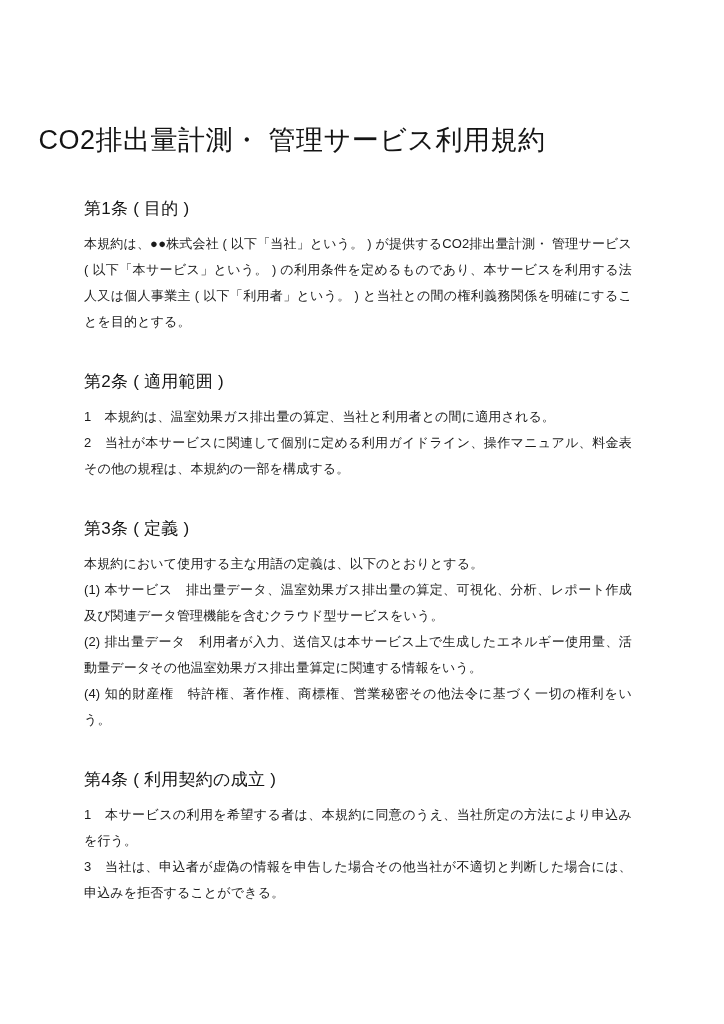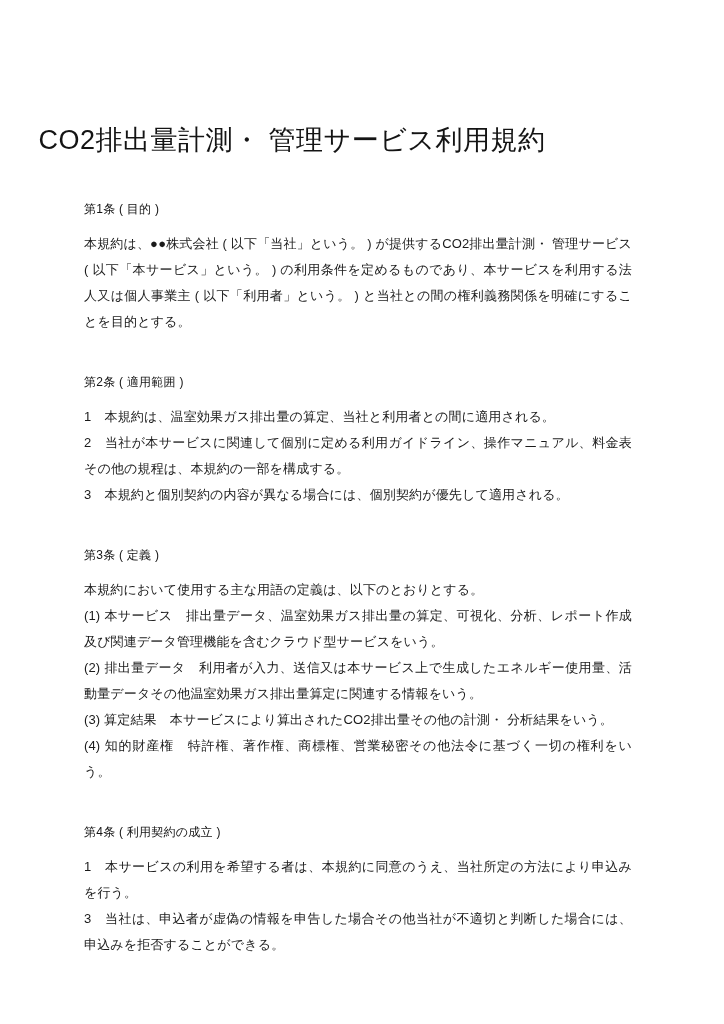--- a/index.html
+++ b/index.html
@@ -50,21 +50,21 @@
   }
 
   .article {
     margin: 0 0 34px 0;
   }
   .article:last-child {
     margin-bottom: 0;
   }
 
   .article-heading {
-    font-size: 12px;
+    font-size: 17px;
     line-height: 26px;
     font-weight: 400;
     color: #141414;
     letter-spacing: 0.25px;
     margin: 0 0 9px 0;
     white-space: nowrap;
   }
 
   .para {
     font-size: 13px;
@@ -105,28 +105,26 @@
   <div class="body-wrap">
 
   <section class="article">
         <h2 class="article-heading">第1条 ( 目的 )</h2>
         <p class="para">本規約は、●●株式会社 ( 以下「当社」という。 ) が提供するCO2排出量計測・ 管理サービス ( 以下「本サービス」という。 ) の利用条件を定めるものであり、本サービスを利用する法人又は個人事業主 ( 以下「利用者」という。 ) と当社との間の権利義務関係を明確にすることを目的とする。</p>
       </section>
       <section class="article">
         <h2 class="article-heading">第2条 ( 適用範囲 )</h2>
         <p class="item"><span class="item-marker">1　</span><span>本規約は、温室効果ガス排出量の算定、当社と利用者との間に適用される。</span></p>
         <p class="item"><span class="item-marker">2　</span><span>当社が本サービスに関連して個別に定める利用ガイドライン、操作マニュアル、料金表その他の規程は、本規約の一部を構成する。</span></p>
-        <p class="item"><span class="item-marker">3　</span><span>本規約と個別契約の内容が異なる場合には、個別契約が優先して適用される。</span></p>
       </section>
       <section class="article">
         <h2 class="article-heading">第3条 ( 定義 )</h2>
         <p class="para">本規約において使用する主な用語の定義は、以下のとおりとする。</p>
         <p class="item"><span class="item-marker">(1) </span><span>本サービス　排出量データ、温室効果ガス排出量の算定、可視化、分析、レポート作成及び関連データ管理機能を含むクラウド型サービスをいう。</span></p>
         <p class="item"><span class="item-marker">(2) </span><span>排出量データ　利用者が入力、送信又は本サービス上で生成したエネルギー使用量、活動量データその他温室効果ガス排出量算定に関連する情報をいう。</span></p>
-        <p class="item"><span class="item-marker">(3) </span><span>算定結果　本サービスにより算出されたCO2排出量その他の計測・ 分析結果をいう。</span></p>
         <p class="item"><span class="item-marker">(4) </span><span>知的財産権　特許権、著作権、商標権、営業秘密その他法令に基づく一切の権利をいう。</span></p>
       </section>
       <section class="article">
         <h2 class="article-heading">第4条 ( 利用契約の成立 )</h2>
         <p class="item"><span class="item-marker">1　</span><span>本サービスの利用を希望する者は、本規約に同意のうえ、当社所定の方法により申込みを行う。</span></p>
         <p class="item"><span class="item-marker">3　</span><span>当社は、申込者が虚偽の情報を申告した場合その他当社が不適切と判断した場合には、申込みを拒否することができる。</span></p>
       </section>
     </div>
 
 </div>

